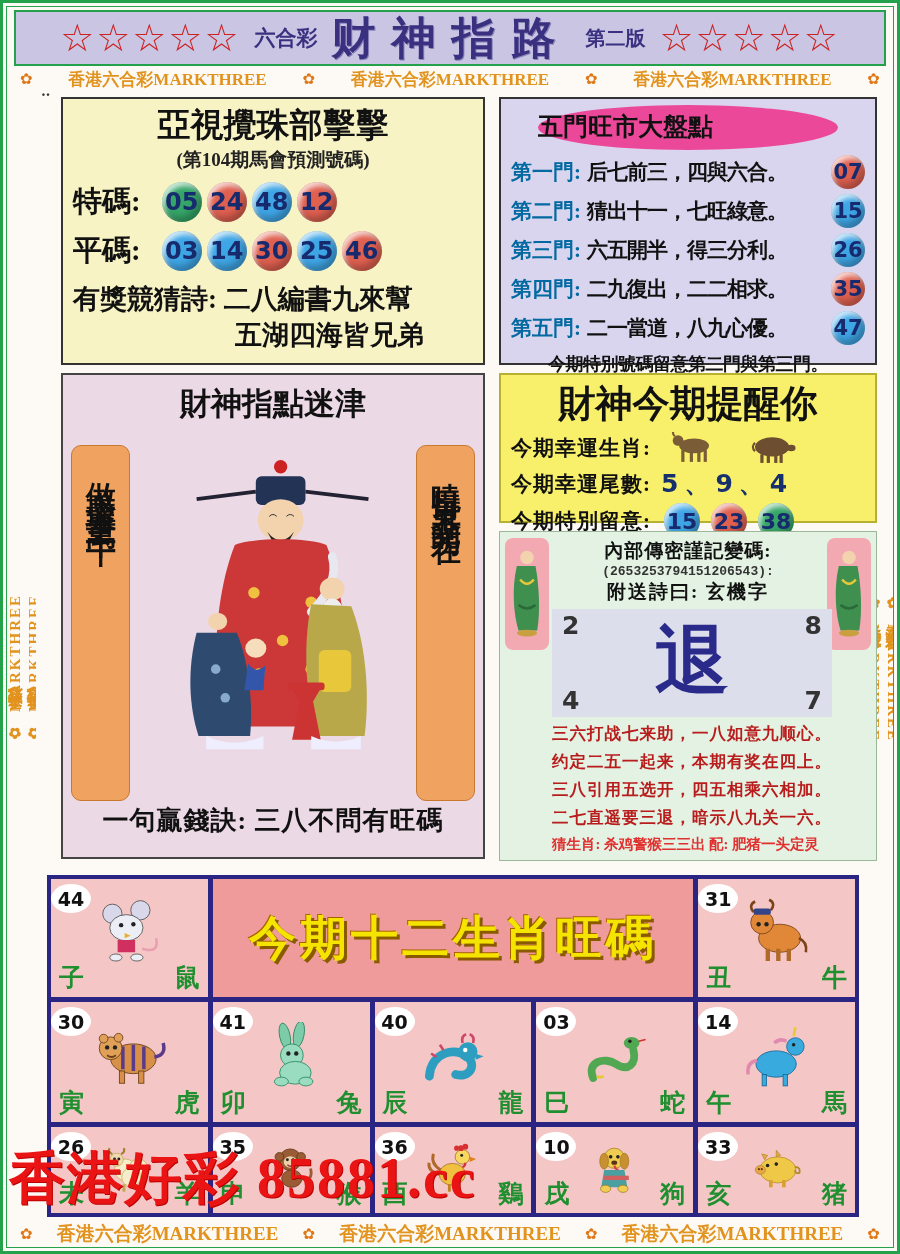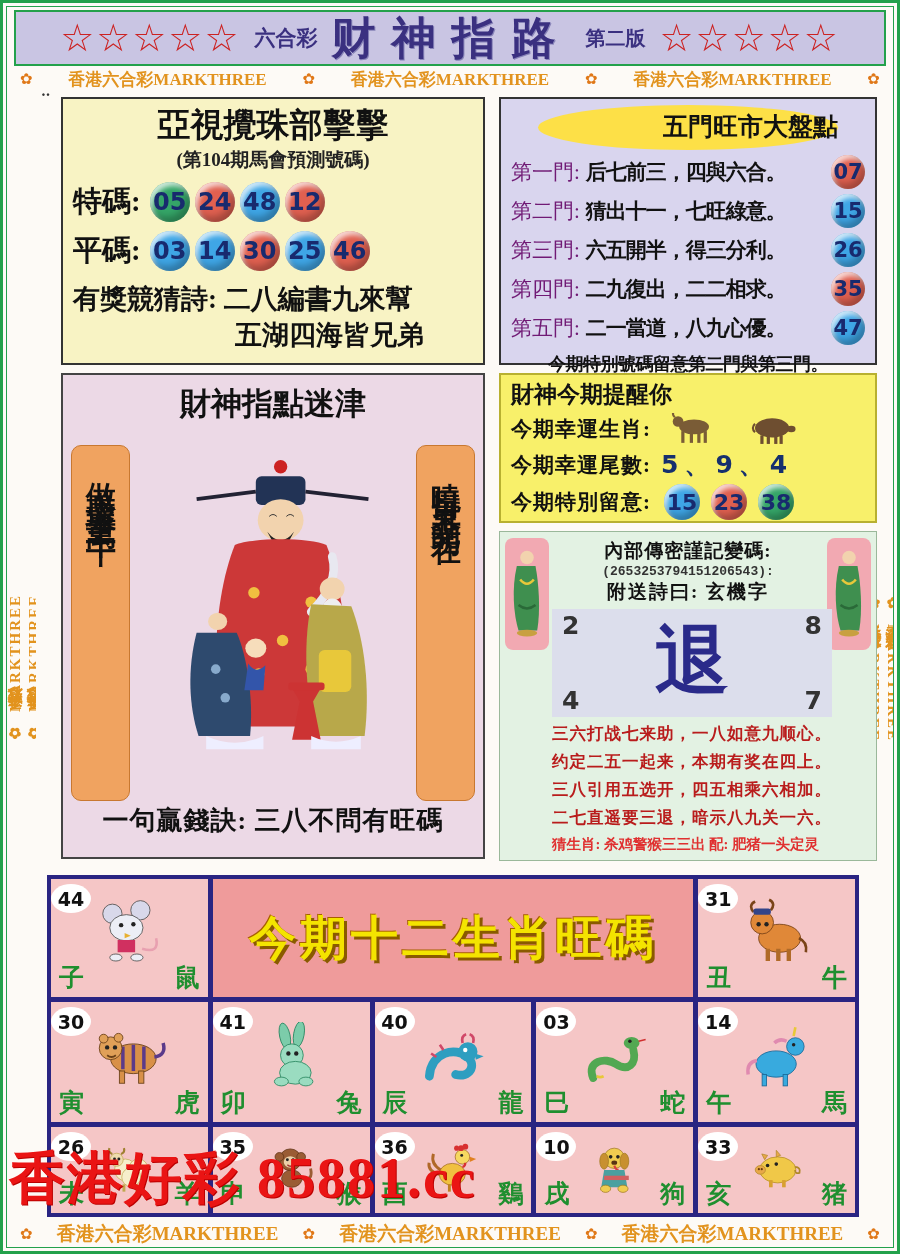--- a/index.html
+++ b/index.html
@@ -35,50 +35,50 @@
   .content{position:absolute;left:42px;top:94px;width:816px;display:flex;gap:14px;padding-left:16px;}
   .col-left{width:424px;flex:none;}
   .col-right{flex:1;min-width:0;}
   .box{box-sizing:border-box;border:2px solid #333;margin-bottom:8px;}
 
   
   .box-forecast{background:#f8f3c4;height:268px;padding:8px 10px 4px;}
   .bf-title{text-align:center;font-size:33px;font-weight:bold;color:#111;line-height:1.15;}
   .bf-sub{text-align:center;font-size:19px;font-weight:bold;color:#222;margin-top:2px;}
   .ball-row{display:flex;align-items:center;gap:5px;margin-top:9px;}
-  .ball-row .row-label{font-size:29px;font-weight:bold;color:#111;margin-right:4px;}
+  .ball-row .row-label{font-size:29px;font-weight:bold;color:#111;margin-right:16px;}
   .ball{display:inline-flex;align-items:center;justify-content:center;width:40px;height:40px;border-radius:50%;
         font-family:"DejaVu Sans",sans-serif;font-weight:bold;color:#182a6e;font-size:24px;flex:none;
         box-shadow:inset -4px -5px 7px rgba(0,0,0,.28), inset 3px 4px 5px rgba(255,255,255,.75);}
   .ball.red{background:#e06050;} .ball.blue{background:#3fa6e6;} .ball.green{background:#35a668;}
   .ball.sm{width:34px;height:34px;font-size:21px;}
   .poem{margin-top:10px;font-size:27px;font-weight:bold;color:#111;line-height:1.35;}
   .poem .poem-l2{padding-left:162px;}
 
   
   .box-doors{background:#d9d5ee;height:268px;padding:6px 10px;}
-  .oval-title{width:300px;margin:0 auto;background:#fde047;border-radius:50%;text-align:right;
+  .oval-title{width:300px;margin:0 auto;background:#ec4899;border-radius:50%;text-align:left;
               font-size:25px;font-weight:bold;color:#111;padding:5px 0 7px;}
   .door-row{display:flex;align-items:center;margin-top:5px;}
-  .door-label{font-size:21px;font-weight:normal;color:#701a75;flex:none;}
+  .door-label{font-size:21px;font-weight:bold;color:#0369a1;flex:none;}
   .door-text{font-size:21px;font-weight:bold;color:#111;flex:1;margin-left:6px;letter-spacing:-1px;white-space:nowrap;}
   .doors-note{text-align:center;font-size:18px;font-weight:bold;color:#111;margin-top:7px;letter-spacing:-0.5px;}
 
   
   .box-maze{background:#ecd9e6;height:486px;padding:6px 8px;border-color:#444;}
   .bm-title{text-align:center;font-size:31px;font-weight:bold;color:#111;margin:2px 0 6px;}
   .bm-mid{display:flex;justify-content:space-between;align-items:flex-start;height:366px;}
   .couplet{writing-mode:vertical-rl;text-orientation:upright;background:#f0a360;border:1px solid #c87830;border-radius:10px;
            font-size:30px;font-weight:bold;color:#111;padding:12px 8px;height:330px;letter-spacing:9px;margin-top:14px;}
   .deity-wrap{width:218px;height:356px;display:flex;align-items:center;justify-content:center;}
   .bm-bottom{text-align:center;font-size:26px;font-weight:bold;color:#111;margin-top:6px;letter-spacing:1px;}
 
   
   .box-reminder{background:#f8f06a;height:150px;padding:4px 10px;border-color:#b8b030;}
-  .br-title{font-size:23px;font-weight:bold;color:#111;}
+  .br-title{text-align:center;font-size:37px;font-weight:bold;color:#111;}
   .br-row{display:flex;align-items:center;margin-top:3px;}
   .br-label{font-size:21px;font-weight:bold;color:#111;letter-spacing:1px;}
   .br-val{font-family:"DejaVu Sans",sans-serif;font-size:25px;font-weight:bold;color:#16306e;margin-left:10px;letter-spacing:6px;}
   .lucky-icons{display:flex;gap:26px;margin-left:16px;align-items:center;}
   .lucky-icon svg{width:52px;height:32px;display:block;}
   .br-row .ball{width:36px;height:36px;font-size:22px;margin-left:5px;}
 
   
   .box-secret{background:#e3f2e3;height:330px;border:1px solid #9ab89a;position:relative;padding:6px 52px 4px;}
   .side-fig{position:absolute;top:6px;width:44px;height:112px;background:#f2a9b2;border-radius:8px;

